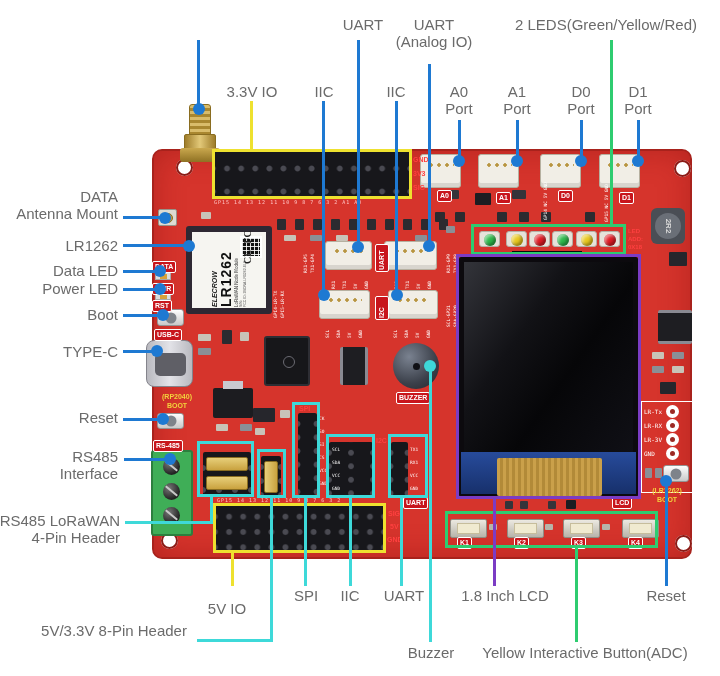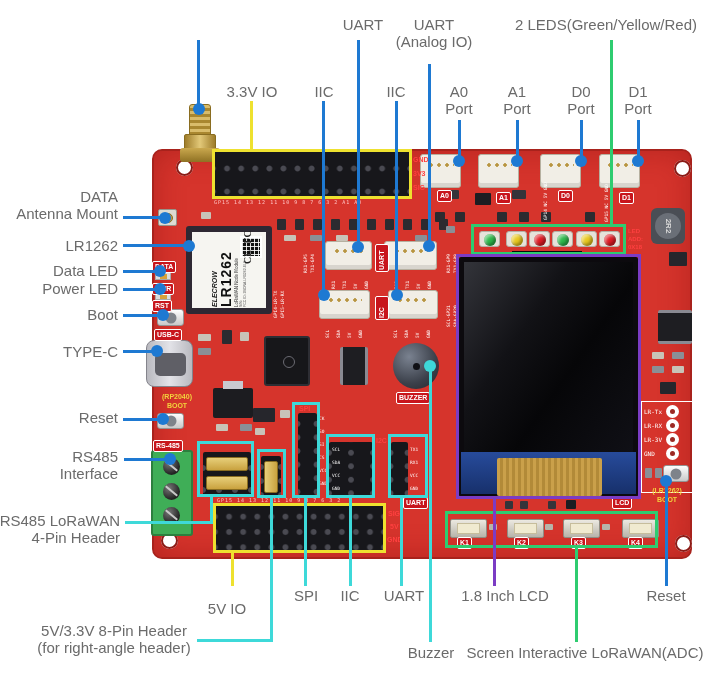--- a/index.html
+++ b/index.html
@@ -294,31 +294,30 @@
   <div class="lbl rt" style="right:602px;top:449px;">
     <span>RS485</span>
     <span>Interface</span>
   </div>
   <div class="lbl rt" style="right:600px;top:513px;">
     <span>RS485 LoRaWAN</span>
     <span>4-Pin Header</span>
   </div>
   <div class="lbl cx" style="left:114px;top:623px;">
     <span>5V/3.3V 8-Pin Header</span>
-    <span>(for right-angle header)</span>
   </div>
 
   <div class="lbl cx" style="left:227px;top:588px;margin-top:13px;">5V IO</div>
   <div class="lbl cx" style="left:306px;top:588px;">SPI</div>
   <div class="lbl cx" style="left:350px;top:588px;">IIC</div>
   <div class="lbl cx" style="left:404px;top:588px;">UART</div>
   <div class="lbl cx" style="left:505px;top:588px;">1.8 Inch LCD</div>
   <div class="lbl cx" style="left:666px;top:588px;">Reset</div>
   <div class="lbl cx" style="left:431px;top:645px;">Buzzer</div>
-  <div class="lbl cx" style="left:585px;top:645px;">Screen Interactive LoRaWAN(ADC)</div>
+  <div class="lbl cx" style="left:585px;top:645px;">Yellow Interactive Button(ADC)</div>
 
 <div class="lbl cx" style="left:459px;top:84px;">
       <span>A0</span>
       <span>Port</span>
     </div>
     <div class="ln v blue" style="left:458px;top:120px;height:41px;"></div>
     <div class="dot blue" style="left:459px;top:161px;"></div>
     <div class="jst" style="left:420px;top:154px;width:41px;height:34px;">
       <i></i>
     </div>

